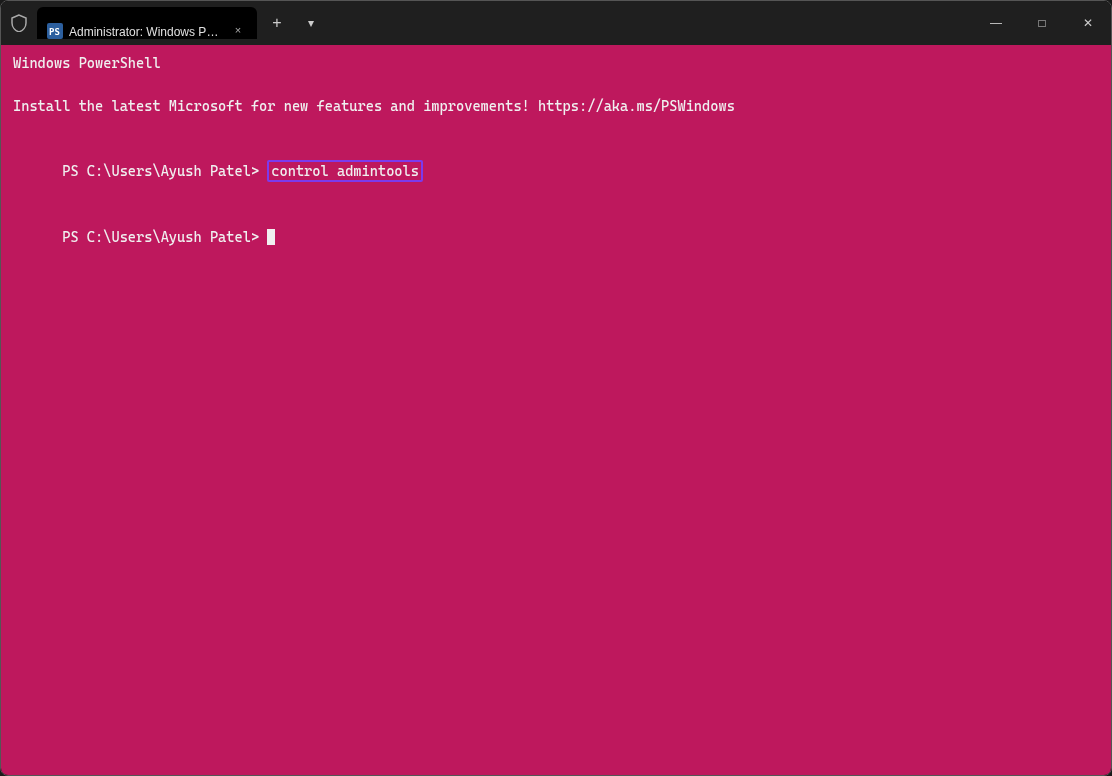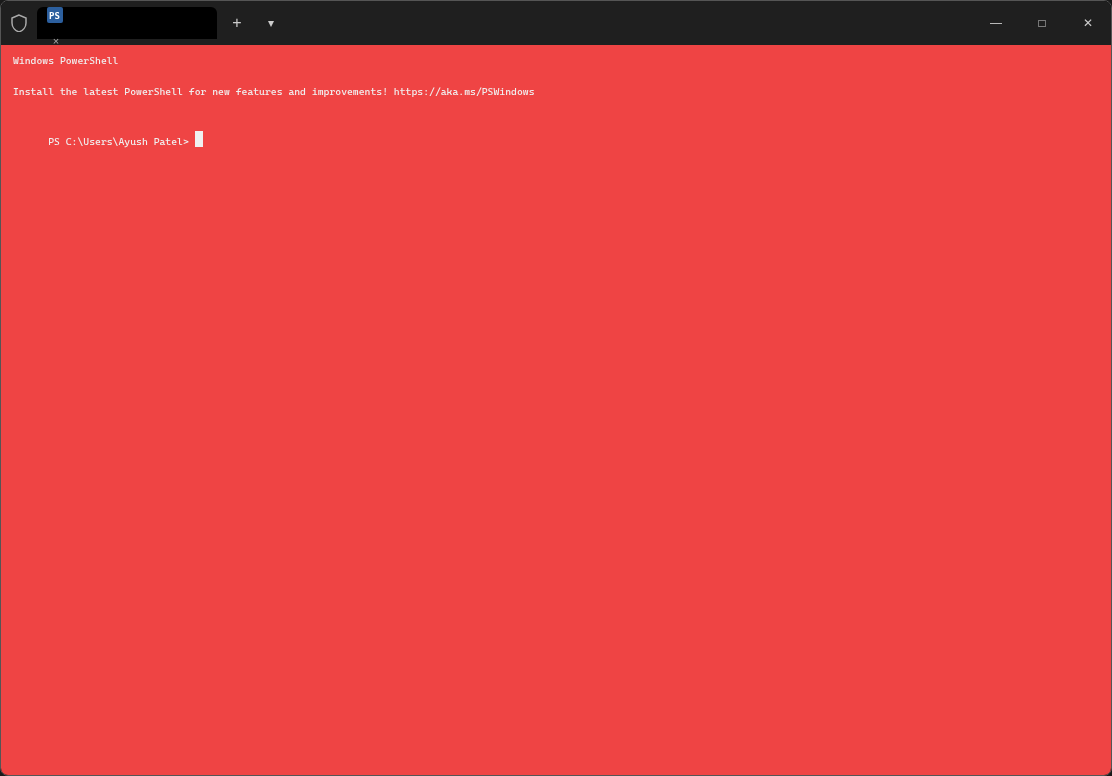--- a/index.html
+++ b/index.html
@@ -47,30 +47,29 @@
       display: flex;
       align-items: center;
       justify-content: center;
       color: #ccc;
       font-size: 14px;
       margin-right: 4px;
     }
 
     .tab {
       display: flex;
-      align-items: flex-start;
+      align-items: flex-end;
       height: 32px;
       background: #000;
       border-radius: 6px 6px 0 0;
       padding: 0 10px;
       gap: 6px;
       min-width: 180px;
       max-width: 220px;
       cursor: pointer;
-      flex-direction: column;
     }
 
     .tab-icon {
       width: 16px;
       height: 16px;
       display: flex;
       align-items: center;
       justify-content: center;
       color: #4a9eff;
       font-size: 12px;
@@ -137,24 +136,24 @@
       align-items: center;
       justify-content: center;
       color: #ccc;
       font-size: 12px;
       cursor: pointer;
     }
 
     
     .terminal {
       flex: 1;
-      background: #ef4444;
+      background: #be185d;
       padding: 8px 12px;
       font-family: 'Cascadia Mono', 'Consolas', 'Courier New', monospace;
-      font-size: 10px;
+      font-size: 14px;
       color: #f0f0f0;
       line-height: 1.4;
       overflow-y: auto;
     }
 
     .terminal-line {
       white-space: pre;
       line-height: 1.55;
     }
 
@@ -213,19 +212,22 @@
     <div class="titlebar-controls">
       <div class="title-btn minimize">—</div>
       <div class="title-btn maximize">□</div>
       <div class="title-btn close">✕</div>
     </div>
   </div>
 
   <div class="terminal">
     <div class="terminal-line">Windows PowerShell</div>
     <div class="terminal-blank"></div>
-    <div class="terminal-line">Install the latest PowerShell for new features and improvements! https://aka.ms/PSWindows</div>
+    <div class="terminal-line">Install the latest Microsoft for new features and improvements! https://aka.ms/PSWindows</div>
     <div class="terminal-blank"></div>
     <div class="terminal-line">
+      <span>PS C:\Users\Ayush Patel&gt; </span><span class="highlight-box">control admintools</span>
+    </div>
+    <div class="terminal-line">
       <span>PS C:\Users\Ayush Patel&gt; </span><span class="cursor"></span>
     </div>
   </div>
 </div>
 
 </body></html>

